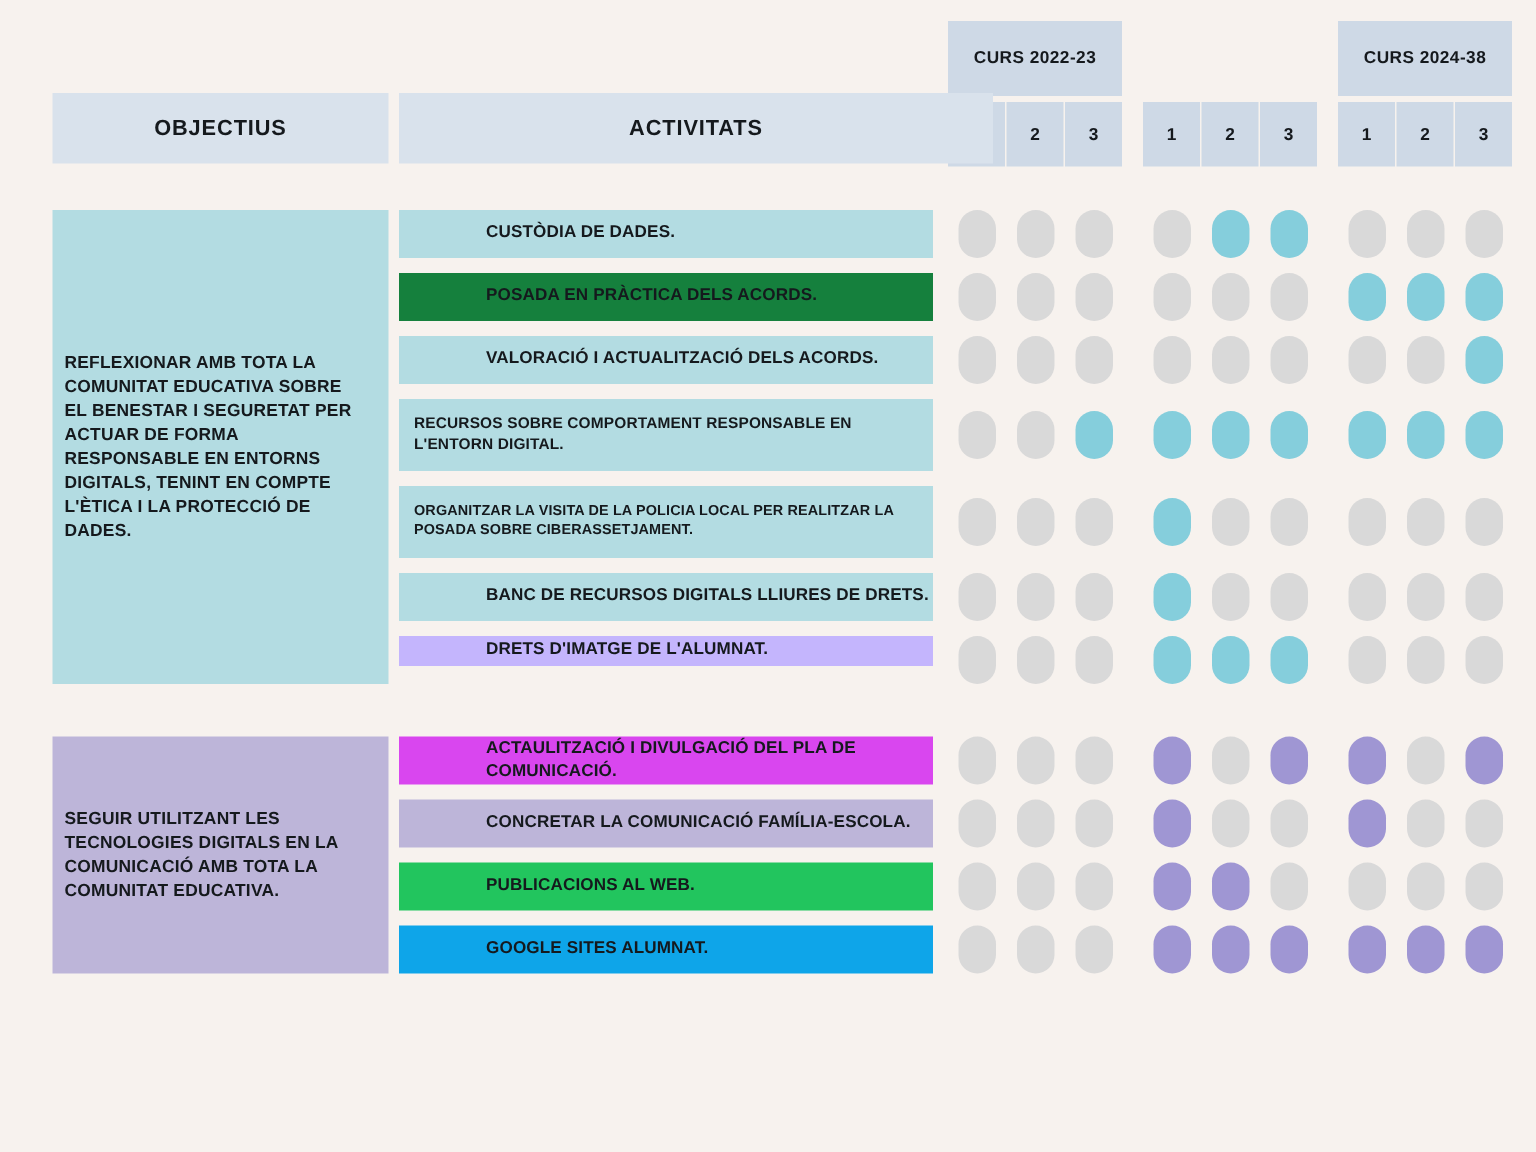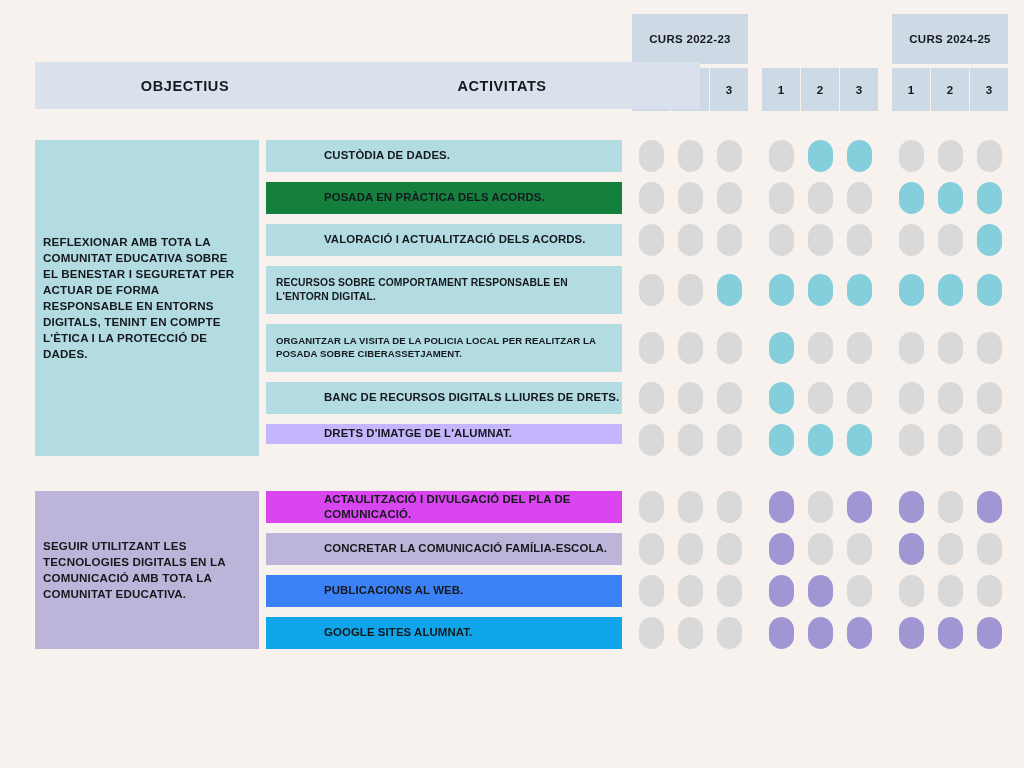--- a/index.html
+++ b/index.html
@@ -26,21 +26,20 @@
     display:flex;align-items:center;justify-content:center;
     font-size:11.5px;font-weight:bold;
     color:#15191d;
   }
   .corner-head{
     position:absolute;
     background:#d9e2ec;
     display:flex;align-items:center;justify-content:center;
     font-size:14.5px;font-weight:bold;letter-spacing:.6px;
     color:#15191d;
-    padding-left:38px;
   }
 
   
   .obj-block{
     position:absolute;
     left:35px;width:224px;
     display:flex;align-items:center;
     box-sizing:border-box;
     padding:0 14px 0 8px;
   }
@@ -77,21 +76,21 @@
 <body>
 
 <div id="sheet">
     <div class="year-head" style="left: 632px; top: 14px; width: 116px; height: 50px; background: rgb(206, 217, 230);">CURS 2022-23</div>
     <div class="q-head" style="left: 632px; top: 68px; width: 38px; height: 43px; background: rgb(206, 217, 230);">1</div>
     <div class="q-head" style="left: 671px; top: 68px; width: 38px; height: 43px; background: rgb(206, 217, 230);">2</div>
     <div class="q-head" style="left: 710px; top: 68px; width: 38px; height: 43px; background: rgb(206, 217, 230);">3</div>
     <div class="q-head" style="left: 762px; top: 68px; width: 38px; height: 43px; background: rgb(206, 217, 230);">1</div>
     <div class="q-head" style="left: 801px; top: 68px; width: 38px; height: 43px; background: rgb(206, 217, 230);">2</div>
     <div class="q-head" style="left: 840px; top: 68px; width: 38px; height: 43px; background: rgb(206, 217, 230);">3</div>
-    <div class="year-head" style="left: 892px; top: 14px; width: 116px; height: 50px; background: rgb(206, 217, 230);">CURS 2024-25</div>
+    <div class="year-head" style="left: 892px; top: 14px; width: 116px; height: 50px; background: rgb(206, 217, 230);">CURS 2024-38</div>
     <div class="q-head" style="left: 892px; top: 68px; width: 38px; height: 43px; background: rgb(206, 217, 230);">1</div>
     <div class="q-head" style="left: 931px; top: 68px; width: 38px; height: 43px; background: rgb(206, 217, 230);">2</div>
     <div class="q-head" style="left: 970px; top: 68px; width: 38px; height: 43px; background: rgb(206, 217, 230);">3</div>
     <div class="corner-head" style="left: 35px; top: 62px; width: 224px; height: 47px; background: rgb(217, 226, 236);">OBJECTIUS</div>
     <div class="corner-head" style="left: 266px; top: 62px; width: 396px; height: 47px; background: rgb(217, 226, 236);">ACTIVITATS</div>
     <div class="act-bar" style="top: 140px; height: 32px; background: rgb(179, 220, 226);">
       <div class="act-text s1">CUSTÒDIA DE DADES.</div>
     </div>
     <div class="pill" style="left: 638.5px; top: 140px; background: rgb(217, 217, 217);"></div>
     <div class="pill" style="left: 677.5px; top: 140px; background: rgb(217, 217, 217);"></div>
@@ -194,21 +193,21 @@
     </div>
     <div class="pill" style="left: 638.5px; top: 533px; background: rgb(217, 217, 217);"></div>
     <div class="pill" style="left: 677.5px; top: 533px; background: rgb(217, 217, 217);"></div>
     <div class="pill" style="left: 716.5px; top: 533px; background: rgb(217, 217, 217);"></div>
     <div class="pill" style="left: 768.5px; top: 533px; background: rgb(159, 150, 211);"></div>
     <div class="pill" style="left: 807.5px; top: 533px; background: rgb(217, 217, 217);"></div>
     <div class="pill" style="left: 846.5px; top: 533px; background: rgb(217, 217, 217);"></div>
     <div class="pill" style="left: 898.5px; top: 533px; background: rgb(159, 150, 211);"></div>
     <div class="pill" style="left: 937.5px; top: 533px; background: rgb(217, 217, 217);"></div>
     <div class="pill" style="left: 976.5px; top: 533px; background: rgb(217, 217, 217);"></div>
-    <div class="act-bar" style="top: 575px; height: 32px; background: #3b82f6;">
+    <div class="act-bar" style="top: 575px; height: 32px; background: #22c55e;">
       <div class="act-text s1"> PUBLICACIONS AL WEB.</div>
     </div>
     <div class="pill" style="left: 638.5px; top: 575px; background: rgb(217, 217, 217);"></div>
     <div class="pill" style="left: 677.5px; top: 575px; background: rgb(217, 217, 217);"></div>
     <div class="pill" style="left: 716.5px; top: 575px; background: rgb(217, 217, 217);"></div>
     <div class="pill" style="left: 768.5px; top: 575px; background: rgb(159, 150, 211);"></div>
     <div class="pill" style="left: 807.5px; top: 575px; background: rgb(159, 150, 211);"></div>
     <div class="pill" style="left: 846.5px; top: 575px; background: rgb(217, 217, 217);"></div>
     <div class="pill" style="left: 898.5px; top: 575px; background: rgb(217, 217, 217);"></div>
     <div class="pill" style="left: 937.5px; top: 575px; background: rgb(217, 217, 217);"></div>

